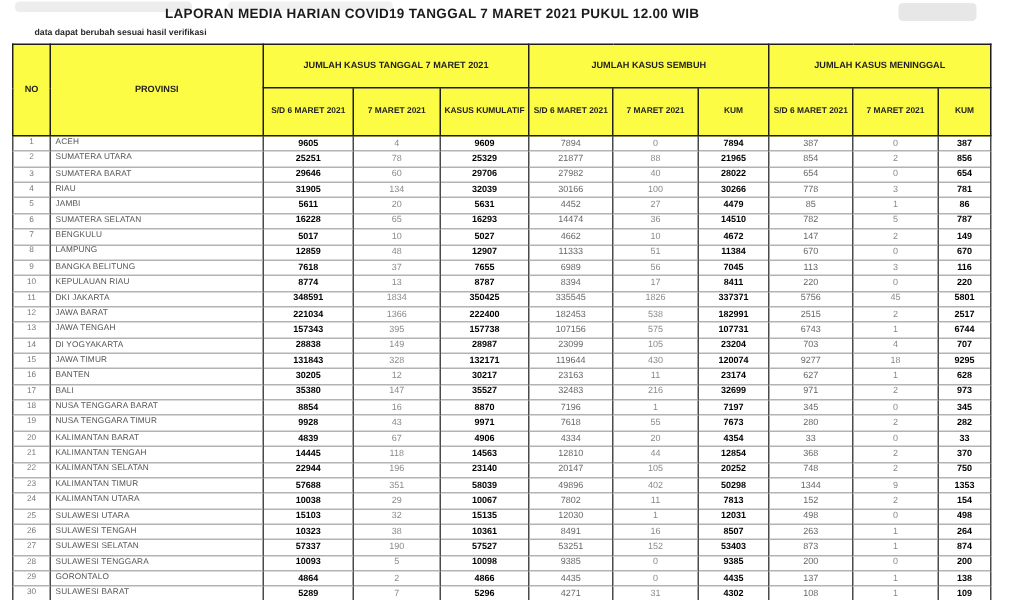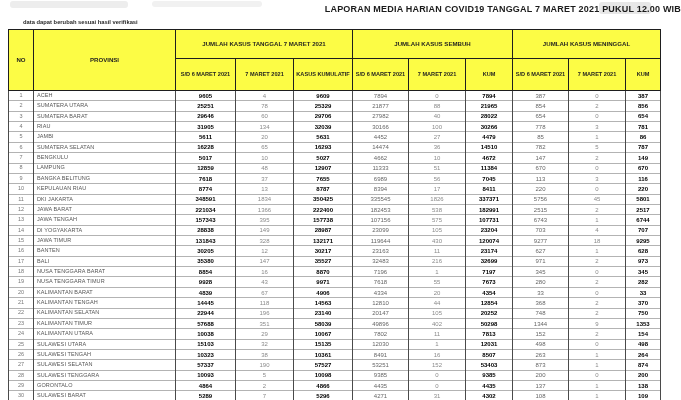--- a/index.html
+++ b/index.html
@@ -8,21 +8,21 @@
     background:#ffffff;
     font-family:"Liberation Sans","DejaVu Sans",sans-serif;
     -webkit-font-smoothing:antialiased;
   }
   .smudge{position:absolute;border-radius:3px;}
   .smudge.s1{left:10px;top:1px;width:118px;height:7px;background:#ededed;}
   .smudge.s2{left:152px;top:1px;width:110px;height:6px;background:#f1f1f1;}
   .smudge.s3{left:599px;top:2px;width:52px;height:12px;background:#e7e7e7;}
   .title{
     position:absolute;top:4px;left:110px;right:0;
-    text-align:right;font-size:9px;font-weight:bold;color:#1b1b1b;
+    text-align:left;font-size:9px;font-weight:bold;color:#1b1b1b;
     letter-spacing:.2px;white-space:nowrap;
   }
   .note{
     position:absolute;top:19px;left:23px;
     font-size:5.8px;font-weight:bold;color:#2a2a2a;
   }
   table.report{
     position:absolute;left:8px;top:29px;
     border-collapse:collapse;table-layout:fixed;width:652px;
     border:1.6px solid #1e1e1e;

